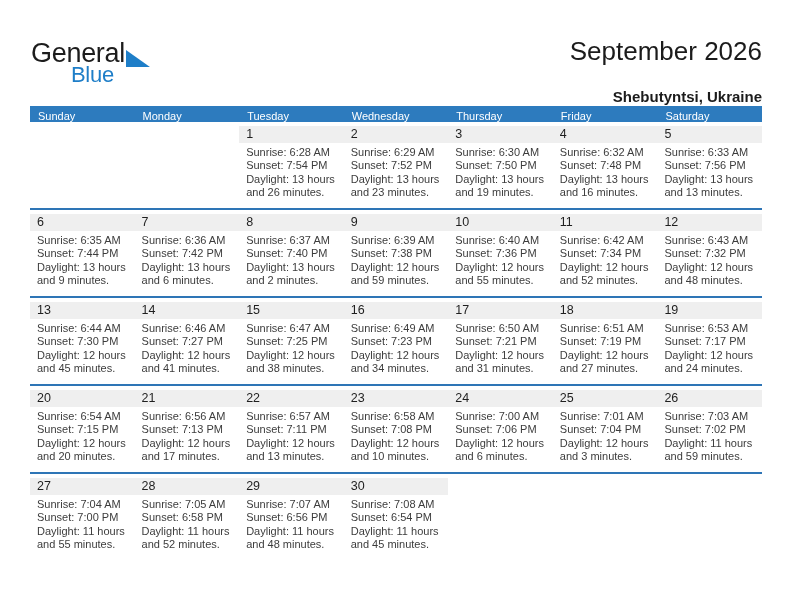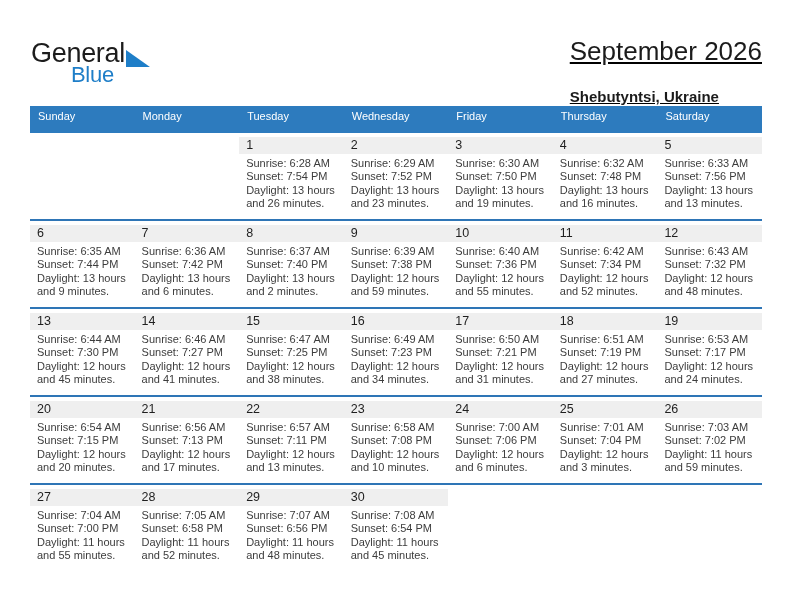--- a/index.html
+++ b/index.html
@@ -18,27 +18,27 @@
   .page{position:relative;width:792px;height:612px;background:#fff;}
 
   
   .logo{position:absolute;left:31px;top:40px;line-height:1;}
   .logo-row1{font-size:27px;color:#1c1c1c;font-weight:400;letter-spacing:-0.3px;display:flex;align-items:flex-end;}
   .logo-triangle{display:inline-block;width:24px;height:17px;margin-left:1px;background:var(--logo-blue);
     clip-path:polygon(0 0, 100% 100%, 0 100%);}
   .logo-row2{font-size:22px;color:var(--logo-blue);font-weight:500;letter-spacing:-0.3px;margin:-3px 0 8px 40px;}
 
   
-  .titles{position:absolute;right:30px;top:36px;text-align:left;text-decoration:underline;}
+  .titles{position:absolute;right:30px;top:36px;text-align:right;}
   .cal-title{font-size:26px;font-weight:400;color:#1b1b1b;line-height:30px;}
   .cal-subtitle{font-size:15px;font-weight:700;color:#1b1b1b;margin-top:22px;}
 
   
   .cal{position:absolute;left:30px;top:106px;width:732px;}
-  .weekday-row{display:grid;grid-template-columns:repeat(7,1fr);background:var(--header-bar);height:27px;}
+  .weekday-row{display:grid;grid-template-columns:repeat(7,1fr);background:var(--header-bar);height:16px;}
   .weekday{color:#ffffff;font-size:11px;line-height:20px;padding-left:8px;overflow:hidden;white-space:nowrap;}
   .week{display:grid;grid-template-columns:repeat(7,1fr);height:88px;border-top:2px solid var(--divider);}
   .week.first{border-top:none;height:86px;}
   .cell{padding-top:4px;overflow:hidden;}
   .band{height:17px;background:var(--band);font-size:12.5px;color:#1f1f1f;line-height:17px;padding-left:7px;}
   .cell.empty .band{background:transparent;}
   .lines{padding:3px 2px 0 7px;font-size:11px;color:#3c3c3c;}
   .lines div{line-height:13.4px;white-space:nowrap;}
 </style>
 </head>
@@ -58,22 +58,22 @@
     <div class="cal-title">September 2026</div>
     <div class="cal-subtitle">Shebutyntsi, Ukraine</div>
   </div>
 
   <div class="cal">
     <div class="weekday-row" id="weekday-row">
         <div class="weekday">Sunday</div>
         <div class="weekday">Monday</div>
         <div class="weekday">Tuesday</div>
         <div class="weekday">Wednesday</div>
+        <div class="weekday">Thursday</div>
         <div class="weekday">Friday</div>
-        <div class="weekday">Thursday</div>
         <div class="weekday">Saturday</div>
       </div>
     <div id="weeks">
         <div class="week first">
           <div class="cell empty">
             <div class="band"></div>
             <div class="lines"></div>
           </div>
           <div class="cell empty">
             <div class="band"></div>

